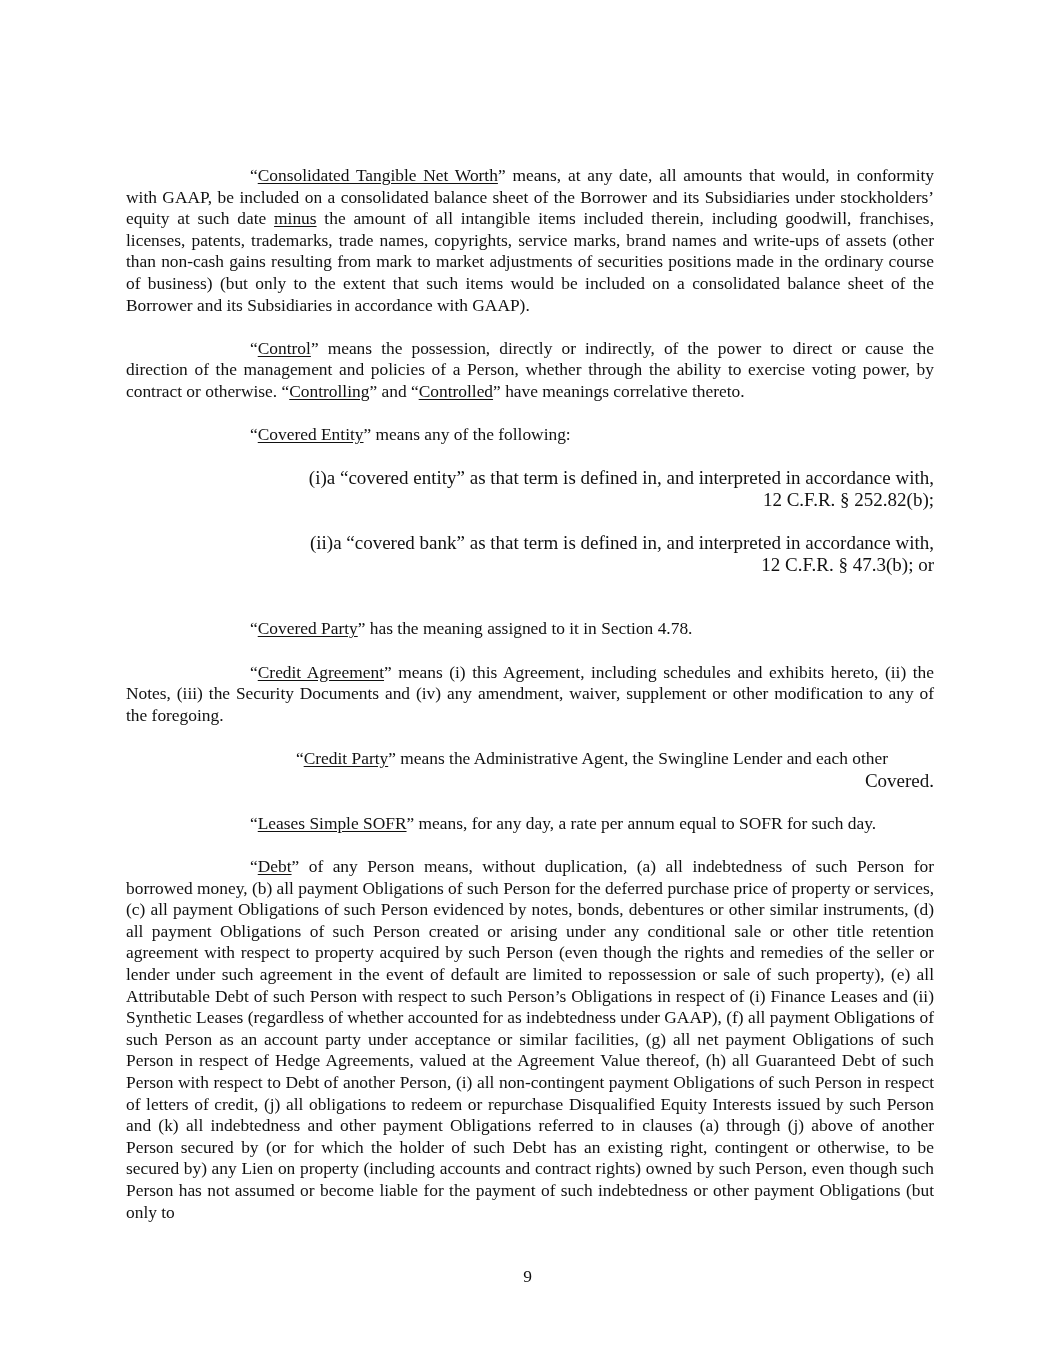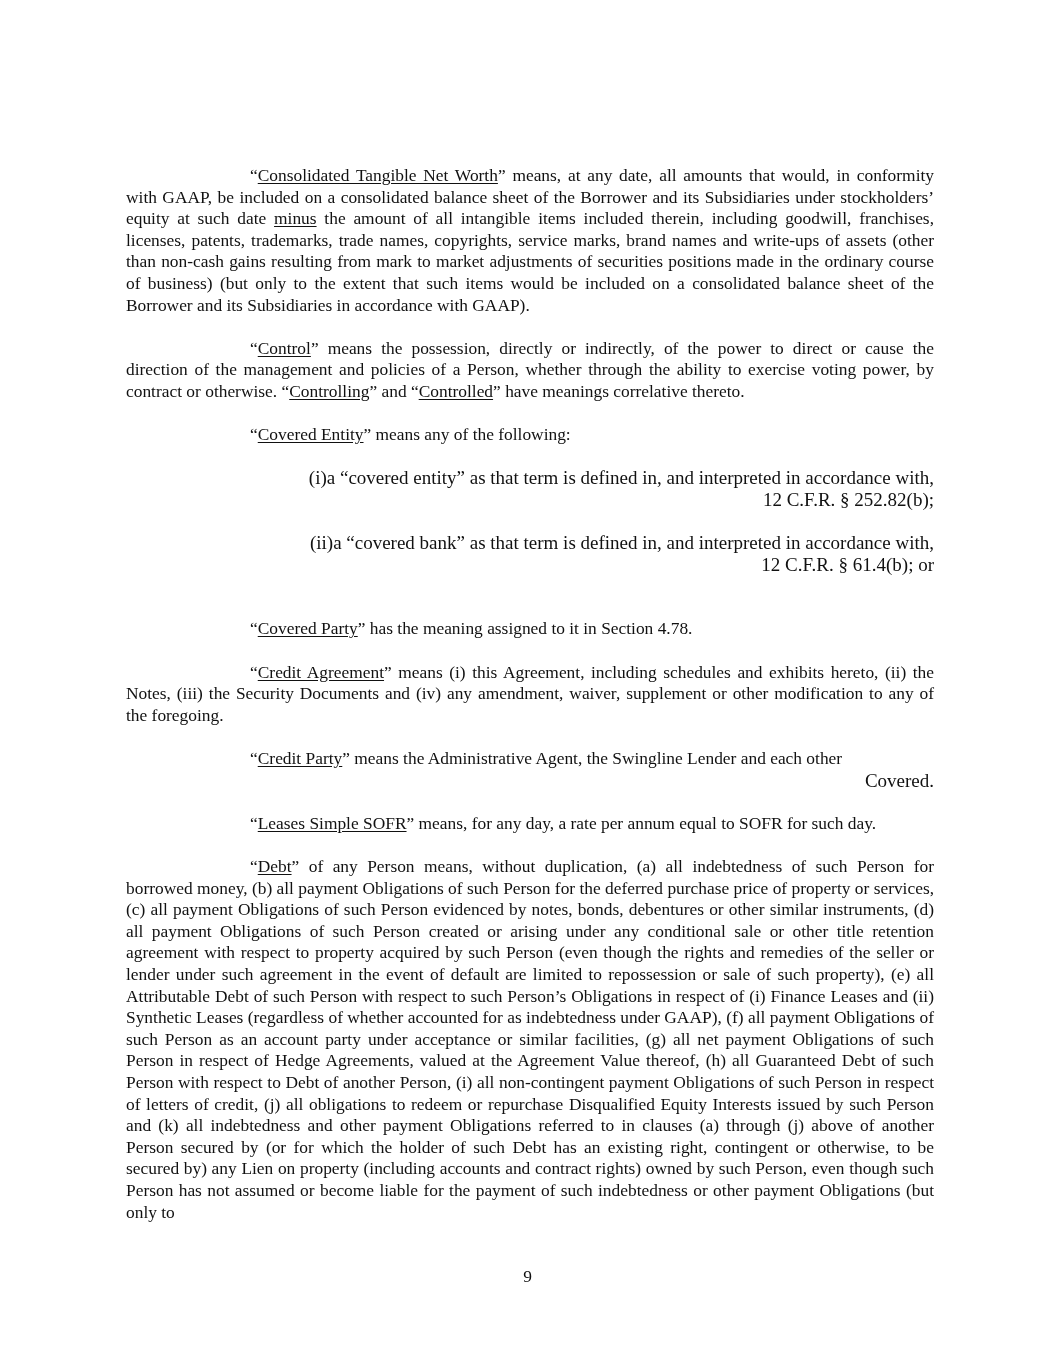--- a/index.html
+++ b/index.html
@@ -36,34 +36,34 @@
   <div class="gap"></div>
 
   <div>
     <p class="item"><span class="num">(i)</span><span>a “covered entity” as that term is defined in, and interpreted in accordance with,</span></p>
     <p class="item">12 C.F.R. § 252.82(b);</p>
   </div>
   <div class="gap"></div>
 
   <div>
     <p class="item"><span class="num">(ii)</span><span>a “covered bank” as that term is defined in, and interpreted in accordance with,</span></p>
-    <p class="item">12 C.F.R. § 61.4(b); or</p>
+    <p class="item">12 C.F.R. § 47.3(b); or</p>
   </div>
   <div class="gap"></div>
 
   <div class="gap"></div>
 
   <p class="para">“<span class="u">Covered Party</span><span>” has the meaning assigned to it in Section 4.78.</span></p>
   <div class="gap"></div>
 
   <p class="para">“<span class="u">Credit Agreement</span><span>” means (i) this Agreement, including schedules and exhibits hereto, (ii) the Notes, (iii) the Security Documents and (iv) any amendment, waiver, supplement or other modification to any of the foregoing.</span></p>
   <div class="gap"></div>
 
   <div>
-    <p class="para" style="text-align:left">“<span class="u">Credit Party</span><span>” means the Administrative Agent, the Swingline Lender and each other</span></p>
+    <p class="para" style="text-align:center">“<span class="u">Credit Party</span><span>” means the Administrative Agent, the Swingline Lender and each other</span></p>
     <p class="item">Covered.</p>
   </div>
   <div class="gap"></div>
 
   <p class="para">“<span class="u">Leases Simple SOFR</span><span>” means, for any day, a rate per annum equal to SOFR for such day.</span></p>
   <div class="gap"></div>
 
   <p class="para">“<span class="u">Debt</span><span>” of any Person means, without duplication, (a) all indebtedness of such Person for borrowed money, (b) all payment Obligations of such Person for the deferred purchase price of property or services, (c) all payment Obligations of such Person evidenced by notes, bonds, debentures or other similar instruments, (d) all payment Obligations of such Person created or arising under any conditional sale or other title retention agreement with respect to property acquired by such Person (even though the rights and remedies of the seller or lender under such agreement in the event of default are limited to repossession or sale of such property), (e) all Attributable Debt of such Person with respect to such Person’s Obligations in respect of (i) Finance Leases and (ii) Synthetic Leases (regardless of whether accounted for as indebtedness under GAAP), (f) all payment Obligations of such Person as an account party under acceptance or similar facilities, (g) all net payment Obligations of such Person in respect of Hedge Agreements, valued at the Agreement Value thereof, (h) all Guaranteed Debt of such Person with respect to Debt of another Person, (i) all non-contingent payment Obligations of such Person in respect of letters of credit, (j) all obligations to redeem or repurchase Disqualified Equity Interests issued by such Person and (k) all indebtedness and other payment Obligations referred to in clauses (a) through (j) above of another Person secured by (or for which the holder of such Debt has an existing right, contingent or otherwise, to be secured by) any Lien on property (including accounts and contract rights) owned by such Person, even though such Person has not assumed or become liable for the payment of such indebtedness or other payment Obligations (but only to</span></p>
 
 </div>

